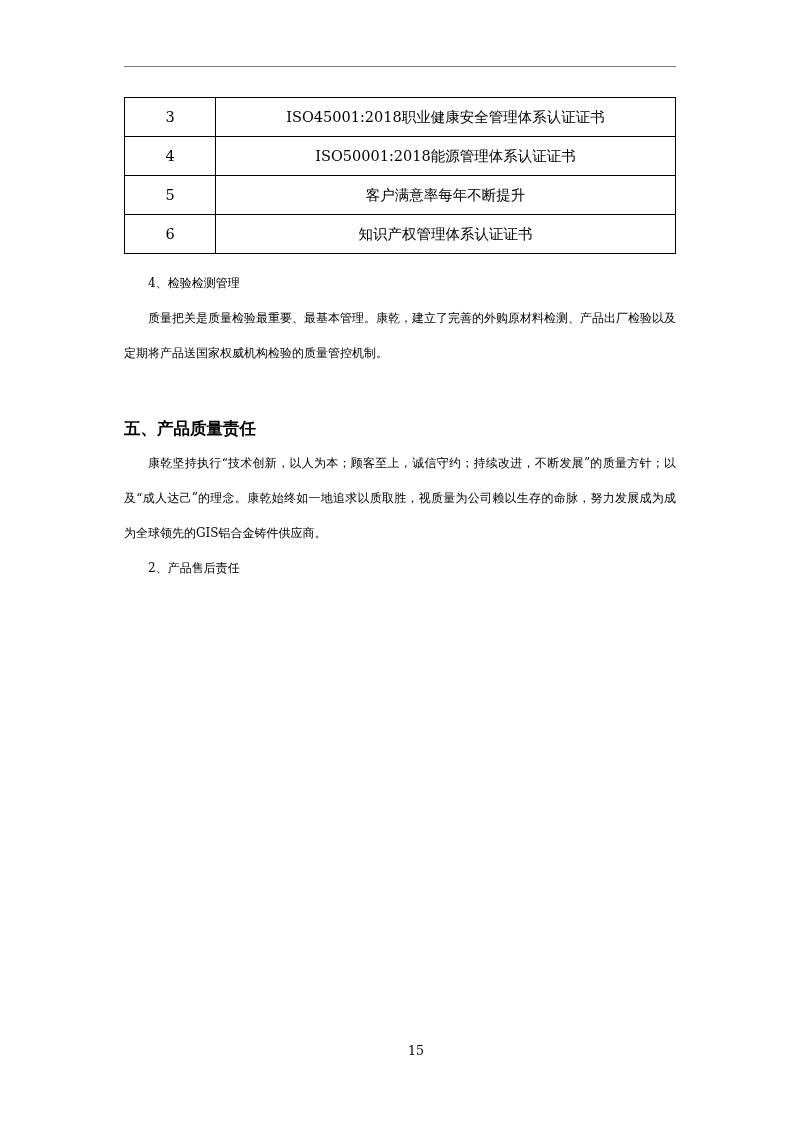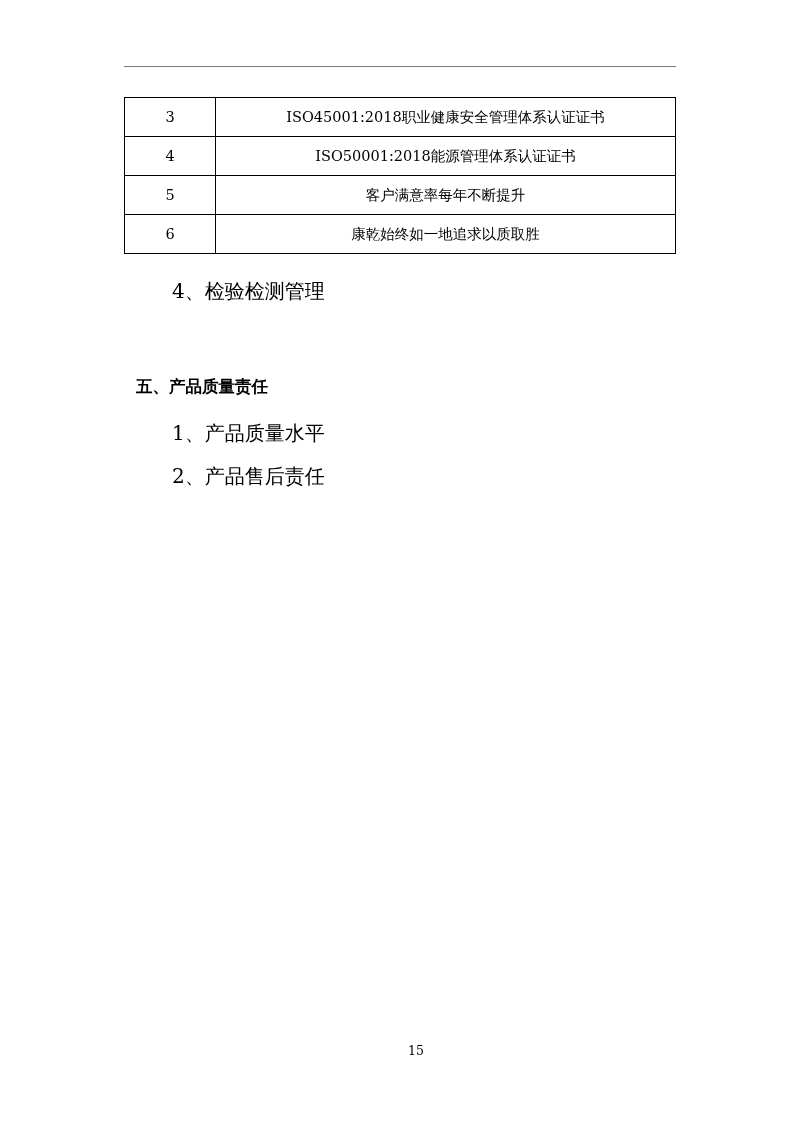--- a/index.html
+++ b/index.html
@@ -41,36 +41,36 @@
     height: 38px;
     font-size: 14.5px;
     text-align: center;
     vertical-align: middle;
     padding: 0 2px;
   }
   table.cert-table td.num {
     width: 86px;
   }
   p.para {
-    font-size: 20px;
+    font-size: 12px;
     line-height: 35px;
-    margin: 8px;
+    margin: 0;
     text-align: justify;
     text-justify: inter-ideograph;
   }
   p.indent {
     text-indent: 2em;
   }
   .gap-small { height: 12px; }
   .gap-large { height: 40px; }
   h2.heading {
     font-size: 16.5px;
     line-height: 35px;
     font-weight: bold;
-    margin: 12px;
+    margin: 0;
   }
   .page-number {
     position: absolute;
     top: 1043px;
     left: 0;
     width: 800px;
     text-align: center;
     font-size: 12.5px;
     font-family: "DejaVu Serif", "Liberation Serif", serif;
     padding-left: 16px;
@@ -93,33 +93,34 @@
         <tr>
           <td class="num">4</td>
           <td>ISO50001:2018能源管理体系认证证书</td>
         </tr>
         <tr>
           <td class="num">5</td>
           <td>客户满意率每年不断提升</td>
         </tr>
         <tr>
           <td class="num">6</td>
-          <td>康乾始终如一地追求以质取胜</td>
+          <td>知识产权管理体系认证证书</td>
         </tr>
       </tbody>
     </table>
 
     <div class="gap-small"></div>
 
     <p class="para indent">4、检验检测管理</p>
+    <p class="para indent">质量把关是质量检验最重要、最基本管理。康乾，建立了完善的外购原材料检测、产品出厂检验以及定期将产品送国家权威机构检验的质量管控机制。</p>
 
     <div class="gap-large"></div>
 
     <h2 class="heading">五、产品质量责任</h2>
+    <p class="para indent">康乾坚持执行“技术创新，以人为本；顾客至上，诚信守约；持续改进，不断发展”的质量方针；以及“成人达己”的理念。康乾始终如一地追求以质取胜，视质量为公司赖以生存的命脉，努力发展成为成为全球领先的GIS铝合金铸件供应商。</p>
 
-    <p class="para indent">1、产品质量水平</p>
 
     <p class="para indent">2、产品售后责任</p>
 
   </div>
 
   <div class="page-number">15</div>
 </div>
 
 </body></html>

